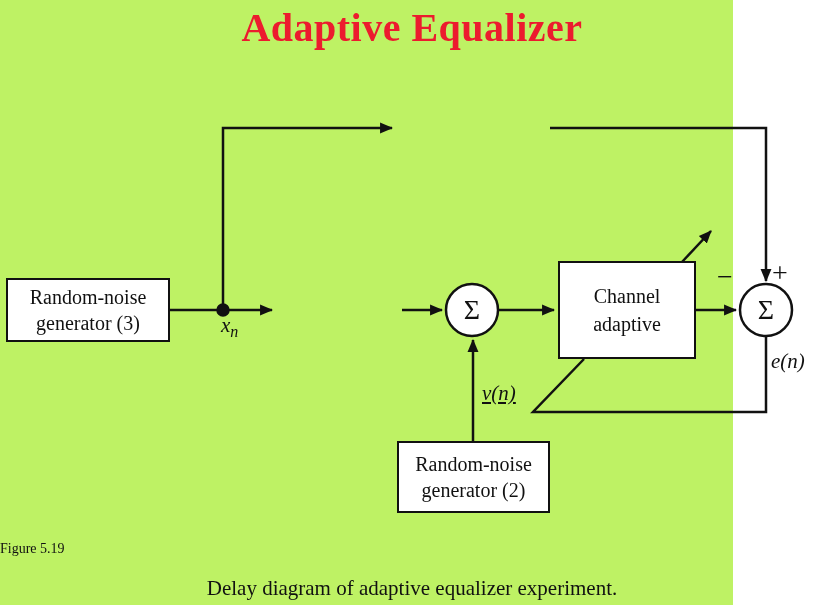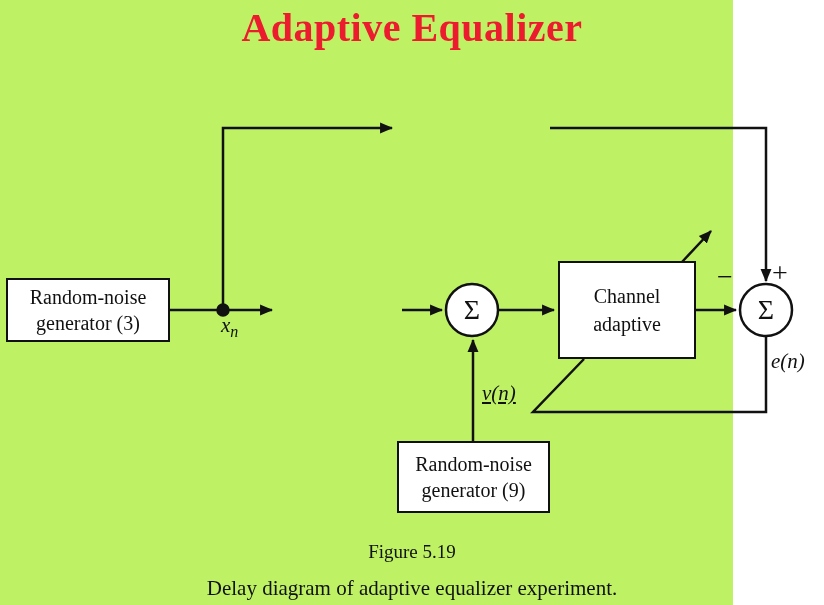--- a/index.html
+++ b/index.html
@@ -40,21 +40,21 @@
   .sign-minus { left: 717px; top: 263px; }
 
   .sig-label { position: absolute; font-style: italic; font-size: 21px; line-height: 1; }
   .label-xn { left: 206px; top: 315px; margin-left: 15px; }
   .label-xn sub { font-size: 16px; }
   .label-vn { left: 482px; top: 383px; text-decoration: underline; }
   .label-en { left: 771px; top: 351px; }
 
   .caption-figure {
     position: absolute; left: 0; top: 541px; width: 824px;
-    text-align: center; font-size: 19px;
+    text-align: left; font-size: 14px;
   }
   .caption-desc {
     position: absolute; left: 0; top: 576px; width: 824px;
     text-align: center; font-size: 21px;
   }
 </style>
 </head>
 <body>
 
 <div class="page">
@@ -90,21 +90,21 @@
 
 
 
   <div class="block block-eq">
     <span>Channel</span>
     <span>adaptive</span>
   </div>
 
   <div class="block block-rng2">
     <span>Random-noise</span>
-    <span>generator (9)</span>
+    <span>generator (2)</span>
   </div>
 
   <div class="sigma sigma-1">Σ</div>
   <div class="sigma sigma-2">Σ</div>
 
   <div class="sign sign-plus">+</div>
   <div class="sign sign-minus">−</div>
 
   <div class="sig-label label-xn"><span>x</span><sub>n</sub></div>
 

